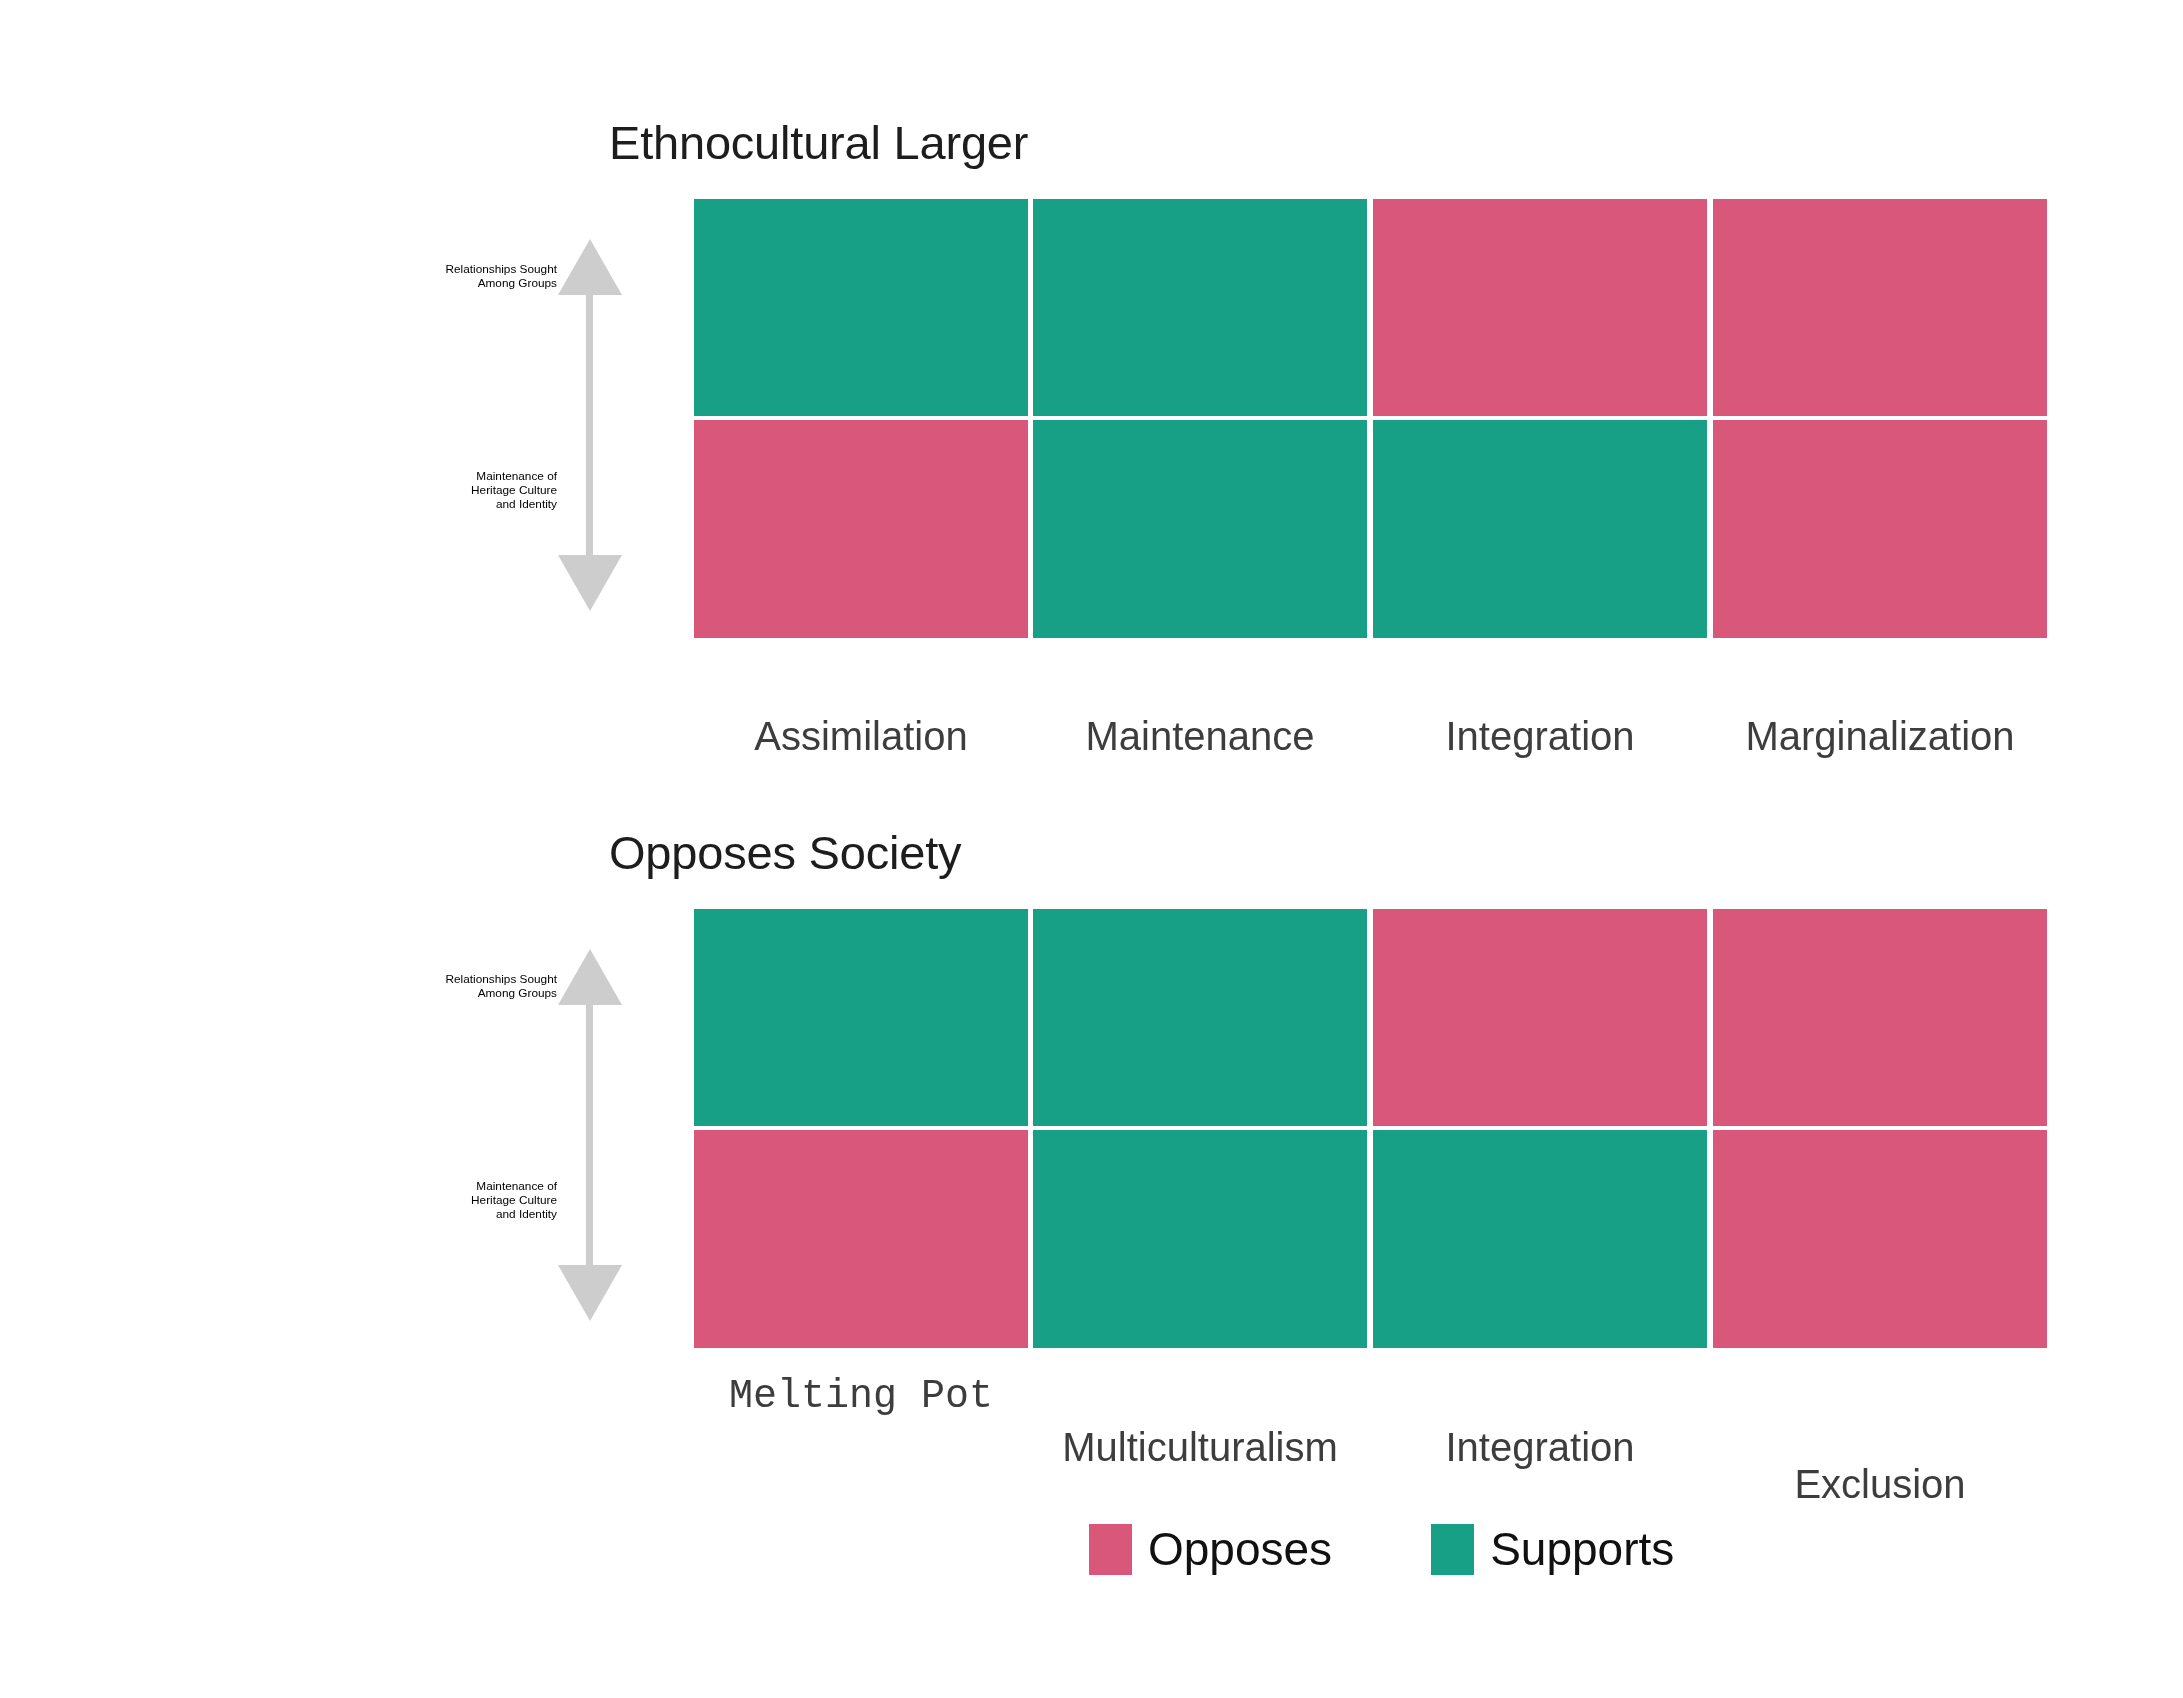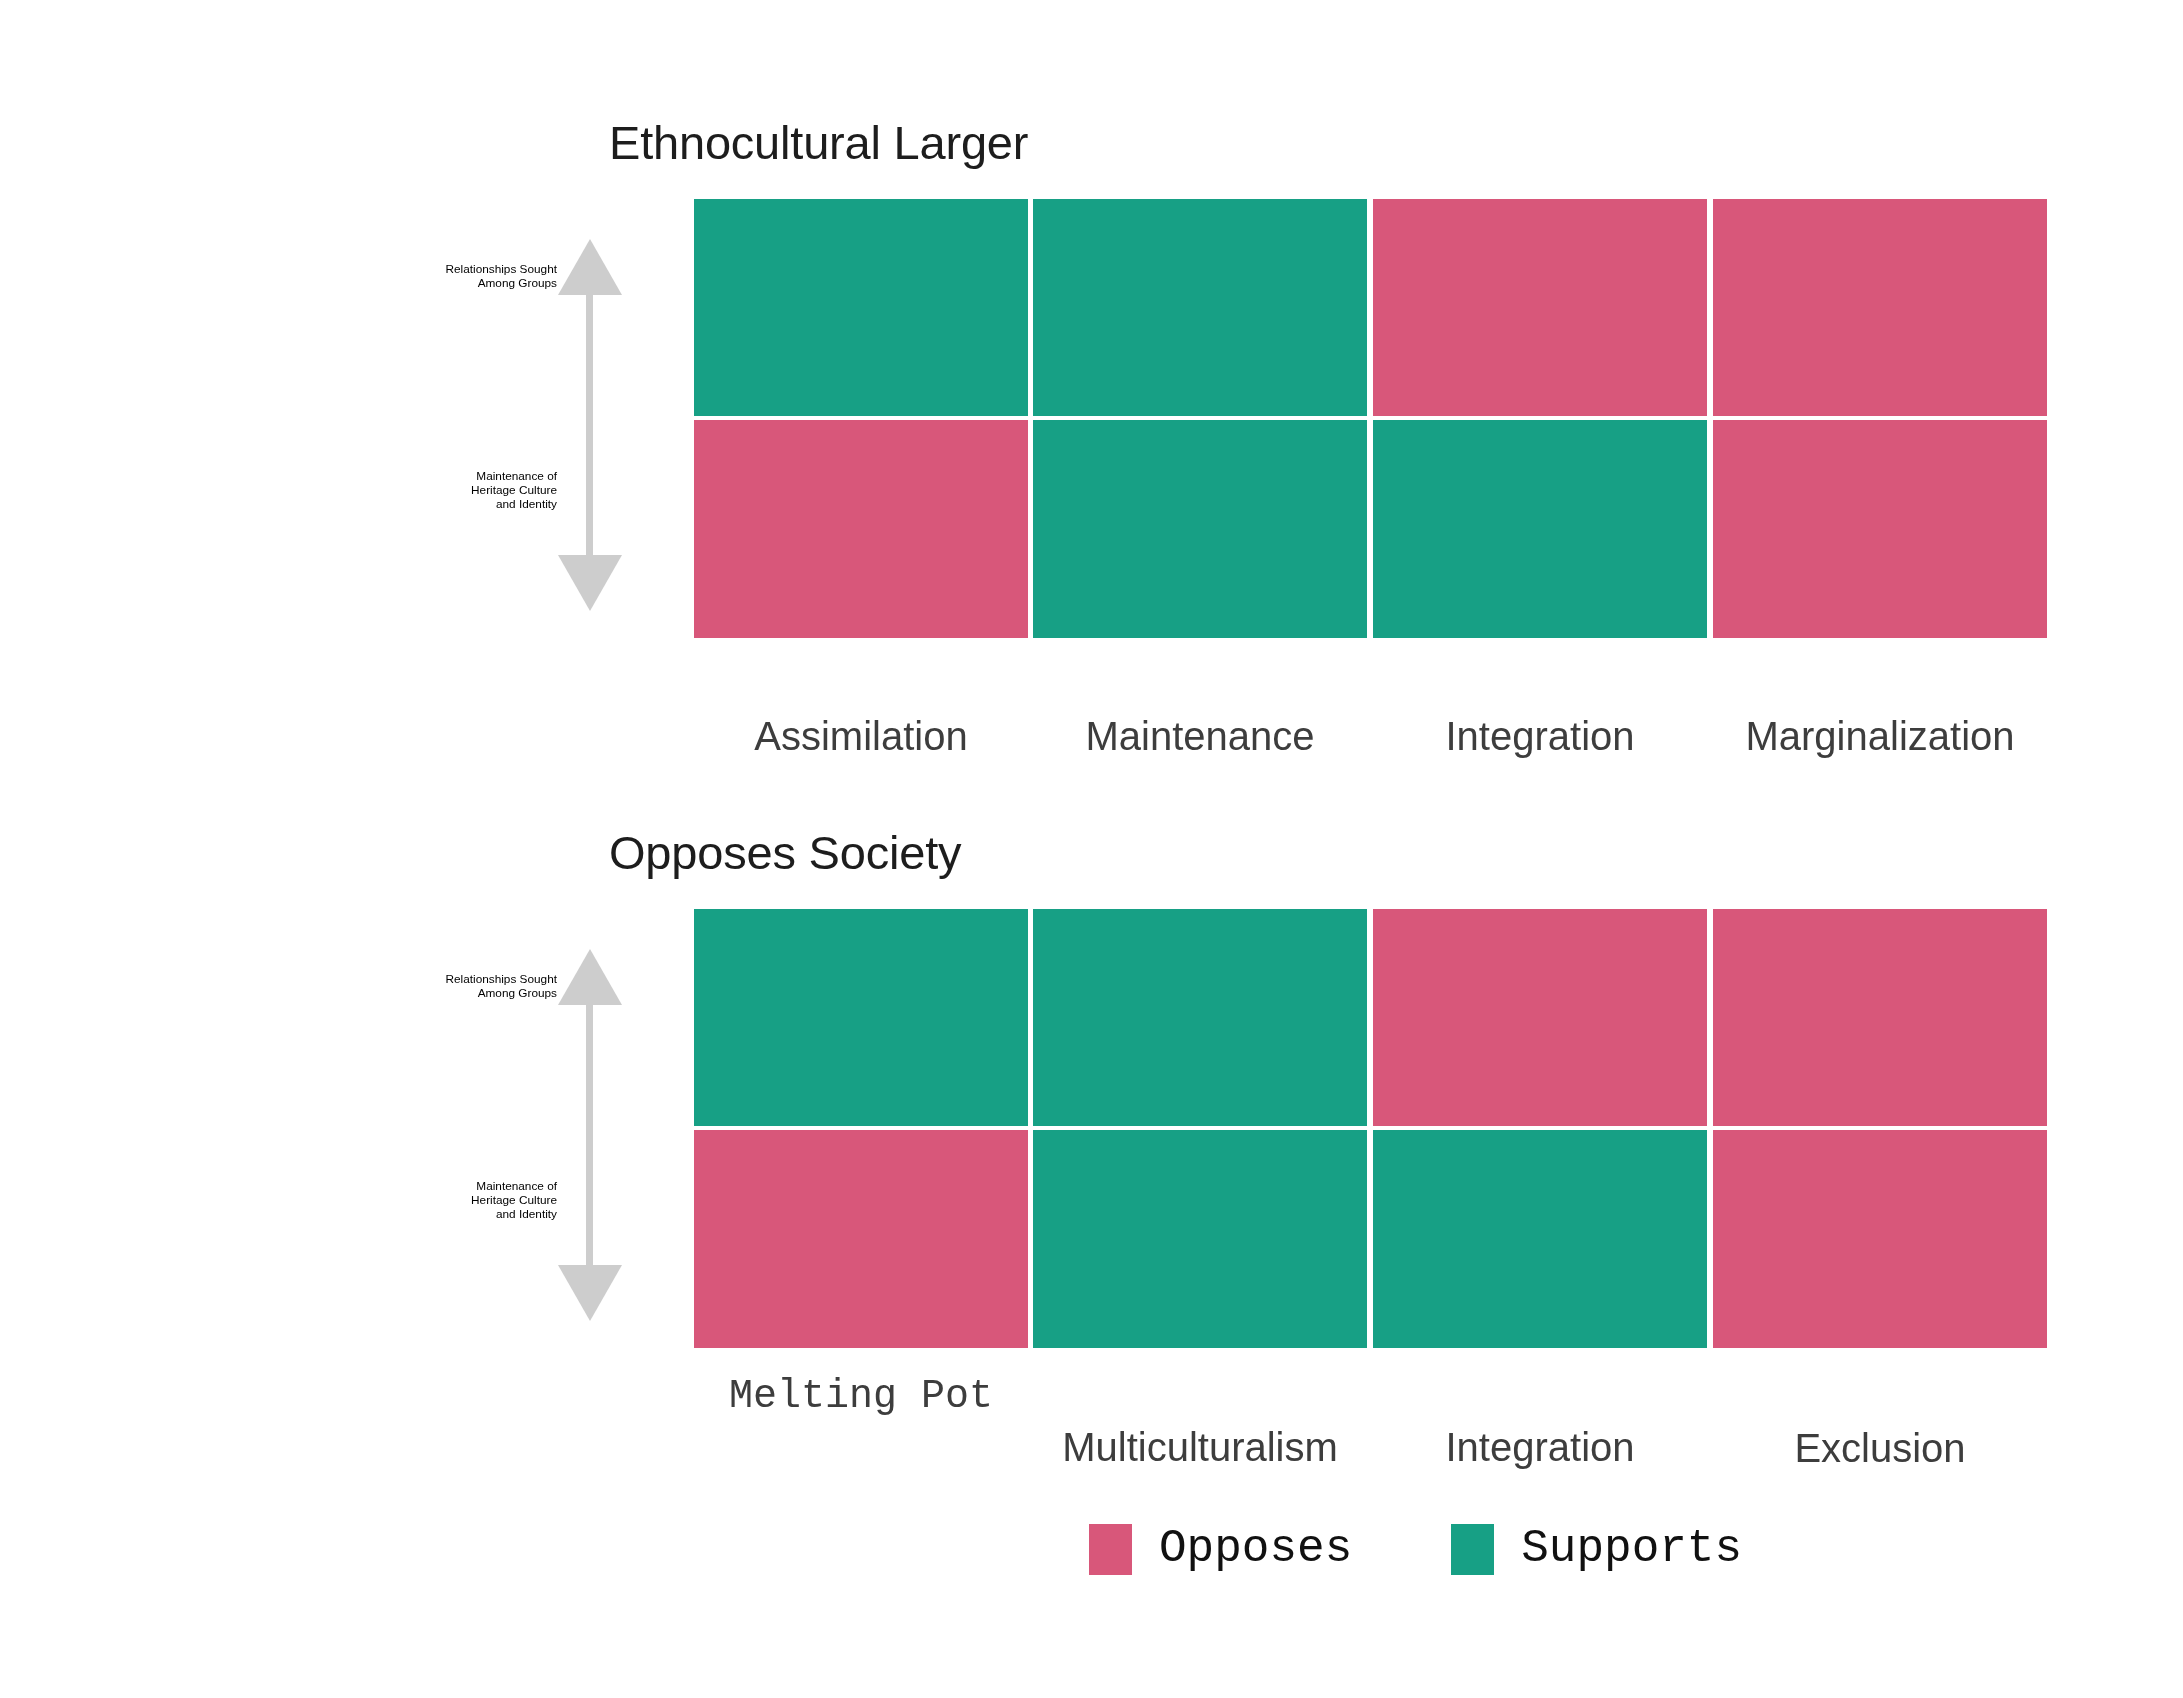--- a/index.html
+++ b/index.html
@@ -60,21 +60,21 @@
     margin-top:43px;
   }
 
   
   .legend{
     position:absolute;
     display:flex;
     align-items:center;
     gap:26.5px;
   }
-  .legend-item{display:flex;align-items:center;gap:27px;font-family:Liberation Mono, monospace;}
+  .legend-item{display:flex;align-items:center;gap:16px;}
   .legend-swatch{width:43px;height:51px;display:block;}
   .legend-swatch.opposes{background:#d8577a;}
   .legend-swatch.supports{background:#17a085;}
   .legend-text{
     font-size:46px;
     line-height:51px;
     color:#111111;
     white-space:nowrap;
   }
   .legend-gap{width:46px;}
@@ -151,21 +151,21 @@
 
     <div class="cell opposes" style="left:0px;top:221px;width:334px;height:218px;"></div>
     <div class="cell supports" style="left:339px;top:221px;width:334px;height:218px;"></div>
     <div class="cell supports" style="left:679px;top:221px;width:334px;height:218px;"></div>
     <div class="cell opposes" style="left:1019px;top:221px;width:334px;height:218px;"></div>
   </div>
 
   <div class="col-label" style="left:694px;top:1330px;width:334px;font-family:Liberation Mono, monospace;">Melting Pot</div>
   <div class="col-label" style="left:1033px;top:1381px;width:334px;">Multiculturalism</div>
   <div class="col-label" style="left:1373px;top:1381px;width:334px;">Integration</div>
-  <div class="col-label" style="left:1713px;top:1382px;width:334px;">Exclusion</div>
+  <div class="col-label" style="left:1713px;top:1418px;width:334px;">Exclusion</div>
 </div>
 
 <div class="legend" style="left:1089px;top:1524px;">
   <div class="legend-item">
     <span class="legend-swatch opposes"></span>
     <span class="legend-text">Opposes</span>
   </div>
   <div class="legend-gap"></div>
   <div class="legend-item">
     <span class="legend-swatch supports"></span>

